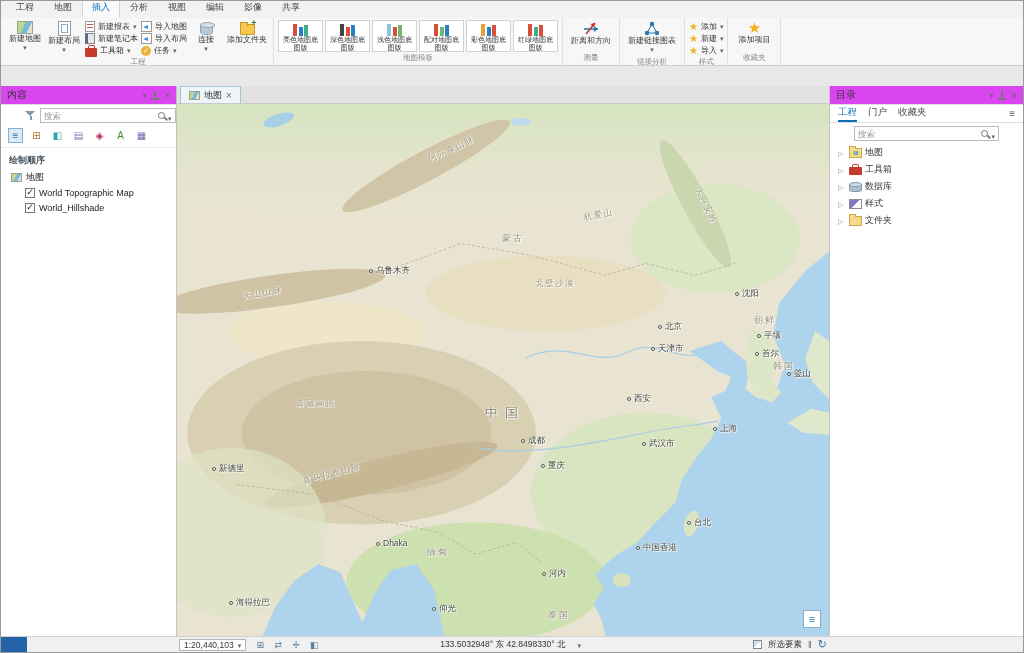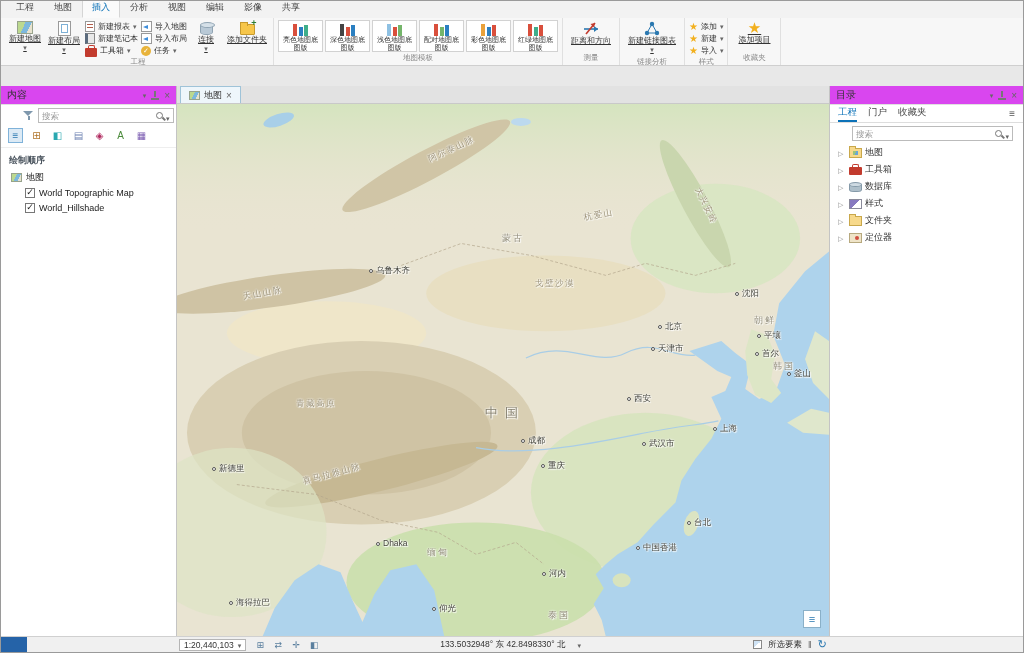--- a/index.html
+++ b/index.html
@@ -26,21 +26,21 @@
   
   .tabrow { height:17px; background:#f2f2f2; display:flex; align-items:flex-end; padding-left:5px; font-size:9px; color:#444; }
   .rtab { padding:2px 9px 3px; cursor:default; border:1px solid transparent; }
   .rtab.active { background:#fafafa; color:#0c72b8; border-color:#d5d5d5; border-bottom-color:#fafafa; }
 
   
   .ribbon { height:48px; background:#f7f7f7; border-bottom:1px solid #cfcfcf; display:flex; align-items:stretch; padding:0 2px; }
   .rgroup { display:flex; flex-direction:column; border-right:1px solid #e0e0e0; padding:2px 4px 0; }
   .rgroup-content { flex:1; display:flex; align-items:flex-start; gap:3px; }
   .rgroup-label { text-align:center; font-size:7.5px; color:#888; padding:1px 2px 2px; }
-  .rbtn-big { display:flex; flex-direction:column; align-items:center; font-size:8px; color:#333; padding:1px 2px; line-height:1.1; text-align:center; min-width:32px;text-decoration:underline; }
+  .rbtn-big { display:flex; flex-direction:column; align-items:center; font-size:8px; color:#333; padding:1px 2px; line-height:1.1; text-align:center; min-width:32px; }
   .rbtn-big .lbl { margin-top:1px; white-space:nowrap; }
   .rcol { display:flex; flex-direction:column; gap:1px; padding-top:1px; }
   .rbtn-sm { display:flex; align-items:center; gap:3px; font-size:8px; color:#333; height:11px; white-space:nowrap; }
   .dd { display:inline-block; }
   .dd::after { content:"▾"; font-size:7px; color:#666; }
 
   
   .ic { display:inline-block; position:relative; }
   .ic-map { width:16px; height:13px; background:linear-gradient(115deg,#bcd98f 0 40%,#7db8dd 40% 72%,#e8e3cf 72%); border:1px solid #97a38c; }
   .ic-map.s { width:11px; height:9px; }
@@ -83,21 +83,21 @@
   .hdr-ic { color:#777; font-size:8px; }
   .x::after { content:"×"; font-size:10px; color:#666; }
   .pin { width:8px; height:9px; position:relative; display:inline-block; }
   .pin::before { content:""; position:absolute; left:3px; top:0; width:2px; height:6px; background:#777; }
   .pin::after { content:""; position:absolute; left:0; bottom:0; width:8px; height:2px; background:#777; }
   .mag { width:7px; height:7px; border:1.5px solid #777; border-radius:50%; position:relative; display:inline-block; flex:none; }
   .mag::after { content:""; position:absolute; width:4px; height:1.5px; background:#777; transform:rotate(45deg); right:-3.5px; bottom:-1px; }
   .funnel { position:relative; width:11px; height:11px; display:inline-block; flex:none; }
   .funnel::before { content:""; position:absolute; top:1px; left:0; border-left:5.5px solid transparent; border-right:5.5px solid transparent; border-top:5px solid #7f98ad; }
   .funnel::after { content:""; position:absolute; top:6px; left:4.5px; width:2px; height:4px; background:#7f98ad; }
-  .search-row { display:flex; align-items:center; gap:4px; padding:3px 10px;margin-left:12px; }
+  .search-row { display:flex; align-items:center; gap:4px; padding:3px 24px; }
   .search-box { flex:1; height:15px; border:1px solid #bbb; background:#fff; display:flex; align-items:center; gap:3px; padding:0 3px; }
   .search-box input { border:none; outline:none; flex:1; font-size:8.5px; color:#555; min-width:0; background:transparent; font-family:inherit; }
   .search-box input::placeholder { color:#999; }
   .toolbar-row { display:flex; gap:6px; padding:2px 7px 4px; border-bottom:1px solid #eee; }
   .tool-ic { width:15px; height:15px; font-size:10px; display:inline-flex; align-items:center; justify-content:center; color:#2a78b0; border:1px solid transparent; }
   .tool-ic.active { background:#dceaf5; border-color:#7fb2d9; }
   .section-label { font-size:9px; font-weight:bold; color:#4a545e; padding:6px 8px 3px; }
   .tree-row { display:flex; align-items:center; height:15px; font-size:9px; color:#222; padding-left:10px; gap:4px; }
   .tree-row.indent { padding-left:24px; }
   .cb { width:10px; height:10px; border:1px solid #777; background:#fff; display:inline-flex; align-items:center; justify-content:center; flex:none; }
@@ -508,25 +508,20 @@
       <div class="cat-row">
         <span class="tw"></span>
         <span class="cat-ic ci-styles"></span>
         <span>样式</span>
       </div>
       <div class="cat-row">
         <span class="tw"></span>
         <span class="cat-ic ci-folder"></span>
         <span>文件夹</span>
       </div>
-      <div class="cat-row">
-        <span class="tw"></span>
-        <span class="cat-ic ci-locator"></span>
-        <span>定位器</span>
-      </div>
     </div>
 
   </div>
 
   <div class="statusbar">
     <div class="status-accent"></div>
     <div class="scale-box">
       <span>1:20,440,103</span>
       <span class="dd"></span>
     </div>

